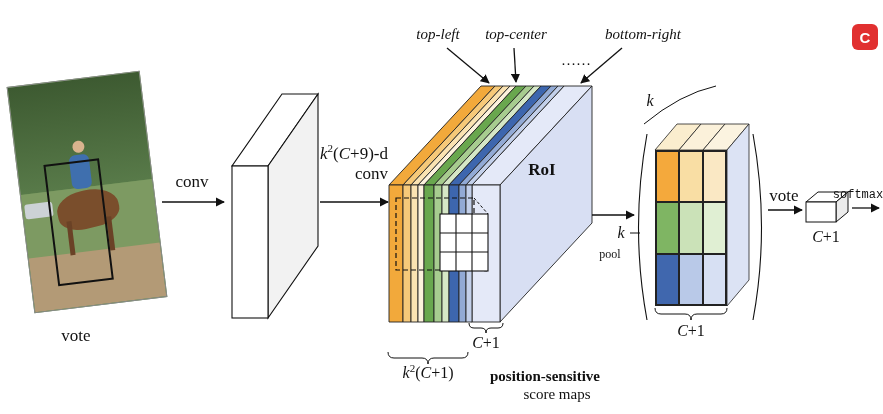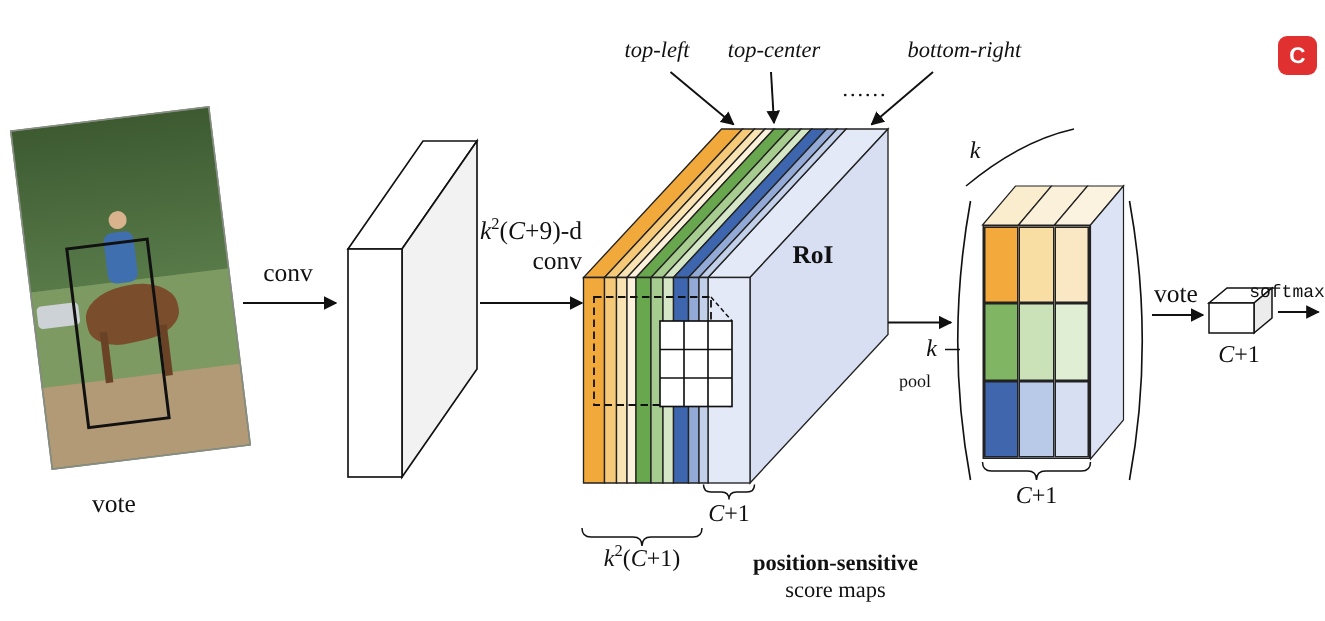--- a/index.html
+++ b/index.html
@@ -180,21 +180,21 @@
   <div class="lbl s12" style="left:610px;top:219px;margin-top:28px;">pool</div>
 
   <div class="lbl it s16" style="left:650px;top:92px;">k</div>
   <div class="lbl it s16" style="left:621px;top:224px;">k</div>
 
   <div class="lbl s16" style="left:691px;top:322px;"><i>C</i><span>+1</span></div>
   <div class="lbl s16" style="left:486px;top:334px;"><i>C</i><span>+1</span></div>
 
   <div class="lbl s16" style="left:428px;top:364px;"><i>k</i><sup>2</sup><span>(</span><i>C</i><span>+1)</span></div>
 
-  <div class="lbl b s15" style="left:557px;top:368px;font-family:Liberation Serif, serif;">position-sensitive</div>
+  <div class="lbl b s15" style="left:545px;top:368px;font-family:Liberation Serif, serif;">position-sensitive</div>
   <div class="lbl s15" style="left:557px;top:386px;">score maps</div>
 
   <div class="lbl" style="left:784px;top:186px;">vote</div>
   <div class="lbl s16" style="left:826px;top:228px;"><i>C</i><span>+1</span></div>
   <div class="lbl s12" style="left:858px;top:188px;font-family:Liberation Mono, monospace;">softmax</div>
 
   <div class="csdn-logo">C</div>
 
 </div>
 

